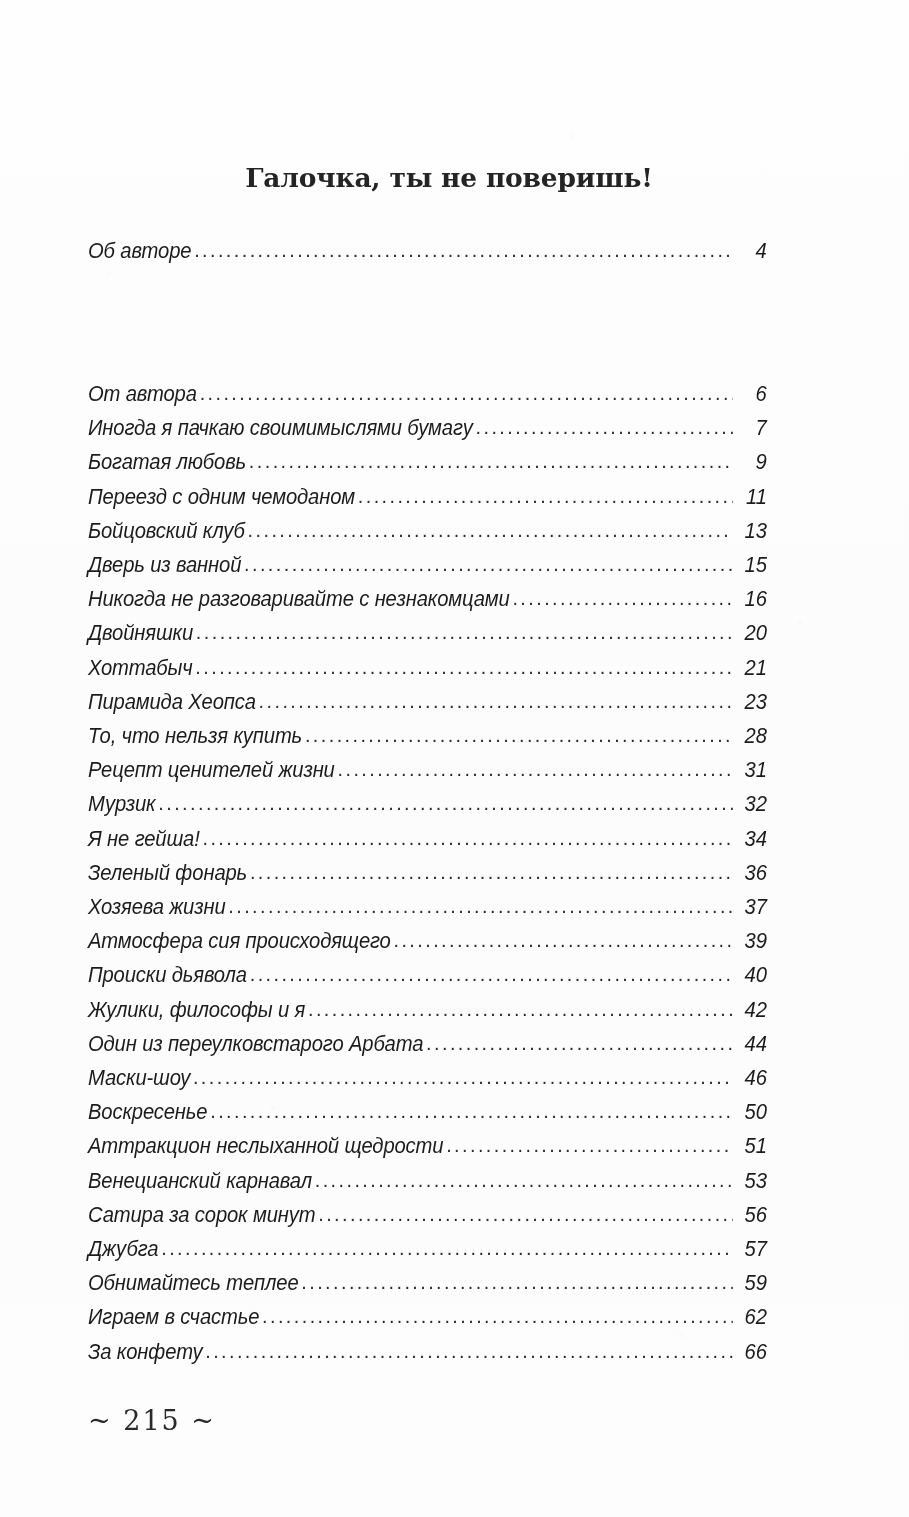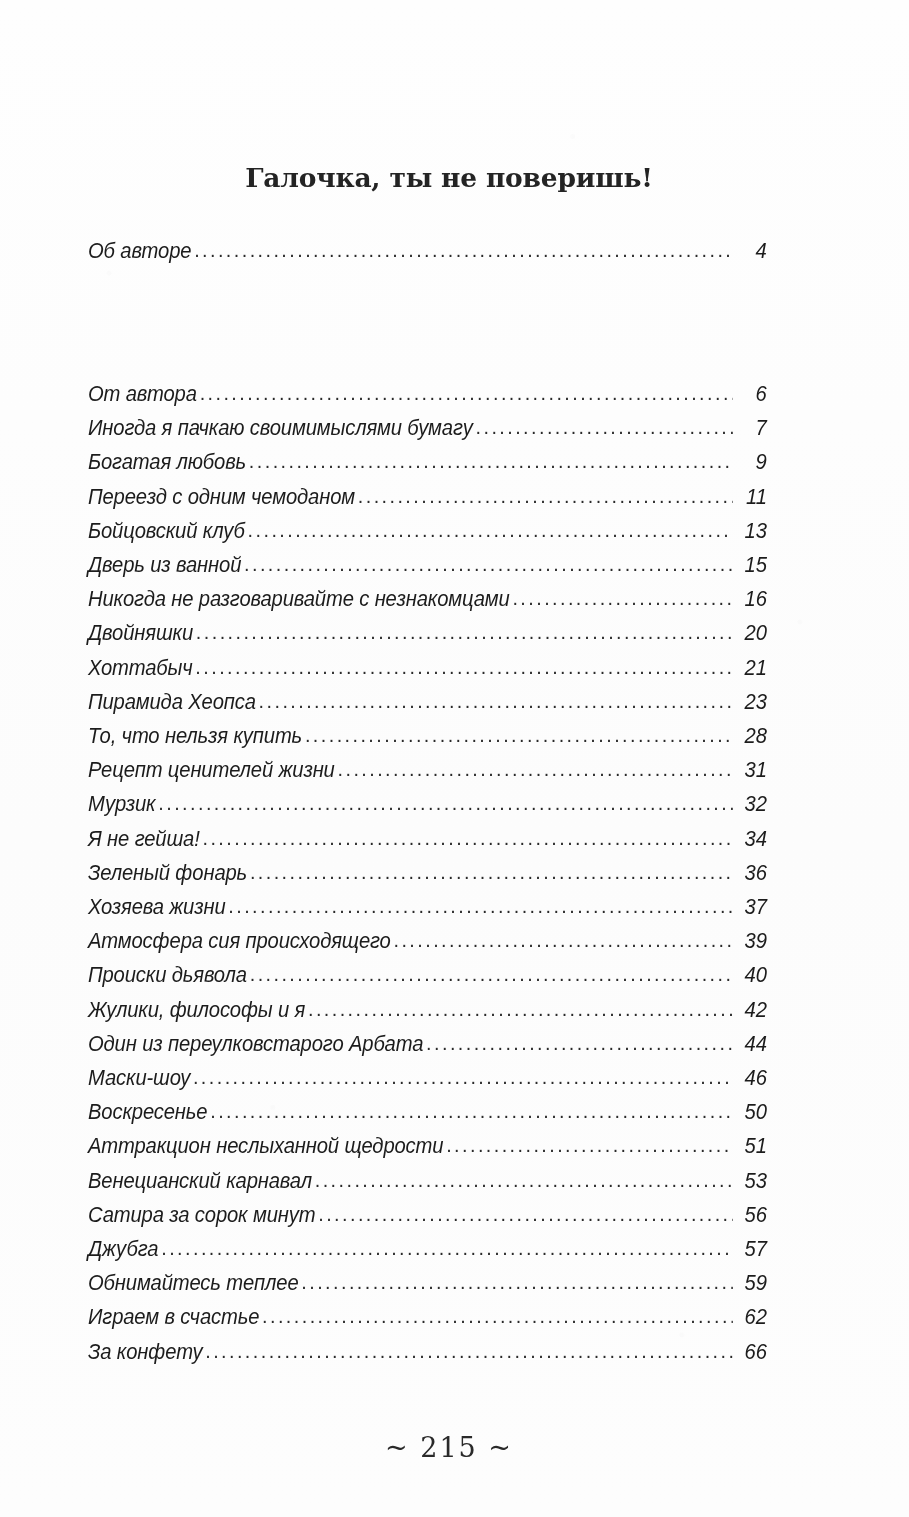--- a/index.html
+++ b/index.html
@@ -120,26 +120,25 @@
   .toc-row.front {
     font-size: 21.5px;
   }
 
   
   .footer {
     position: absolute;
     top: 1405px;
     left: 0;
     width: 722px;
-    text-align: center;
+    text-align: left;
     font-family: "DejaVu Serif", "Liberation Serif", serif;
     font-size: 27px;
     letter-spacing: 2px;
     color: #2a2a2a;
-    margin-top: 27px;
   }
 </style>
 </head>
 <body>
 
 <div class="page">
   <div class="content">
 
     <div class="book-title">Галочка, ты не поверишь!</div>
 

